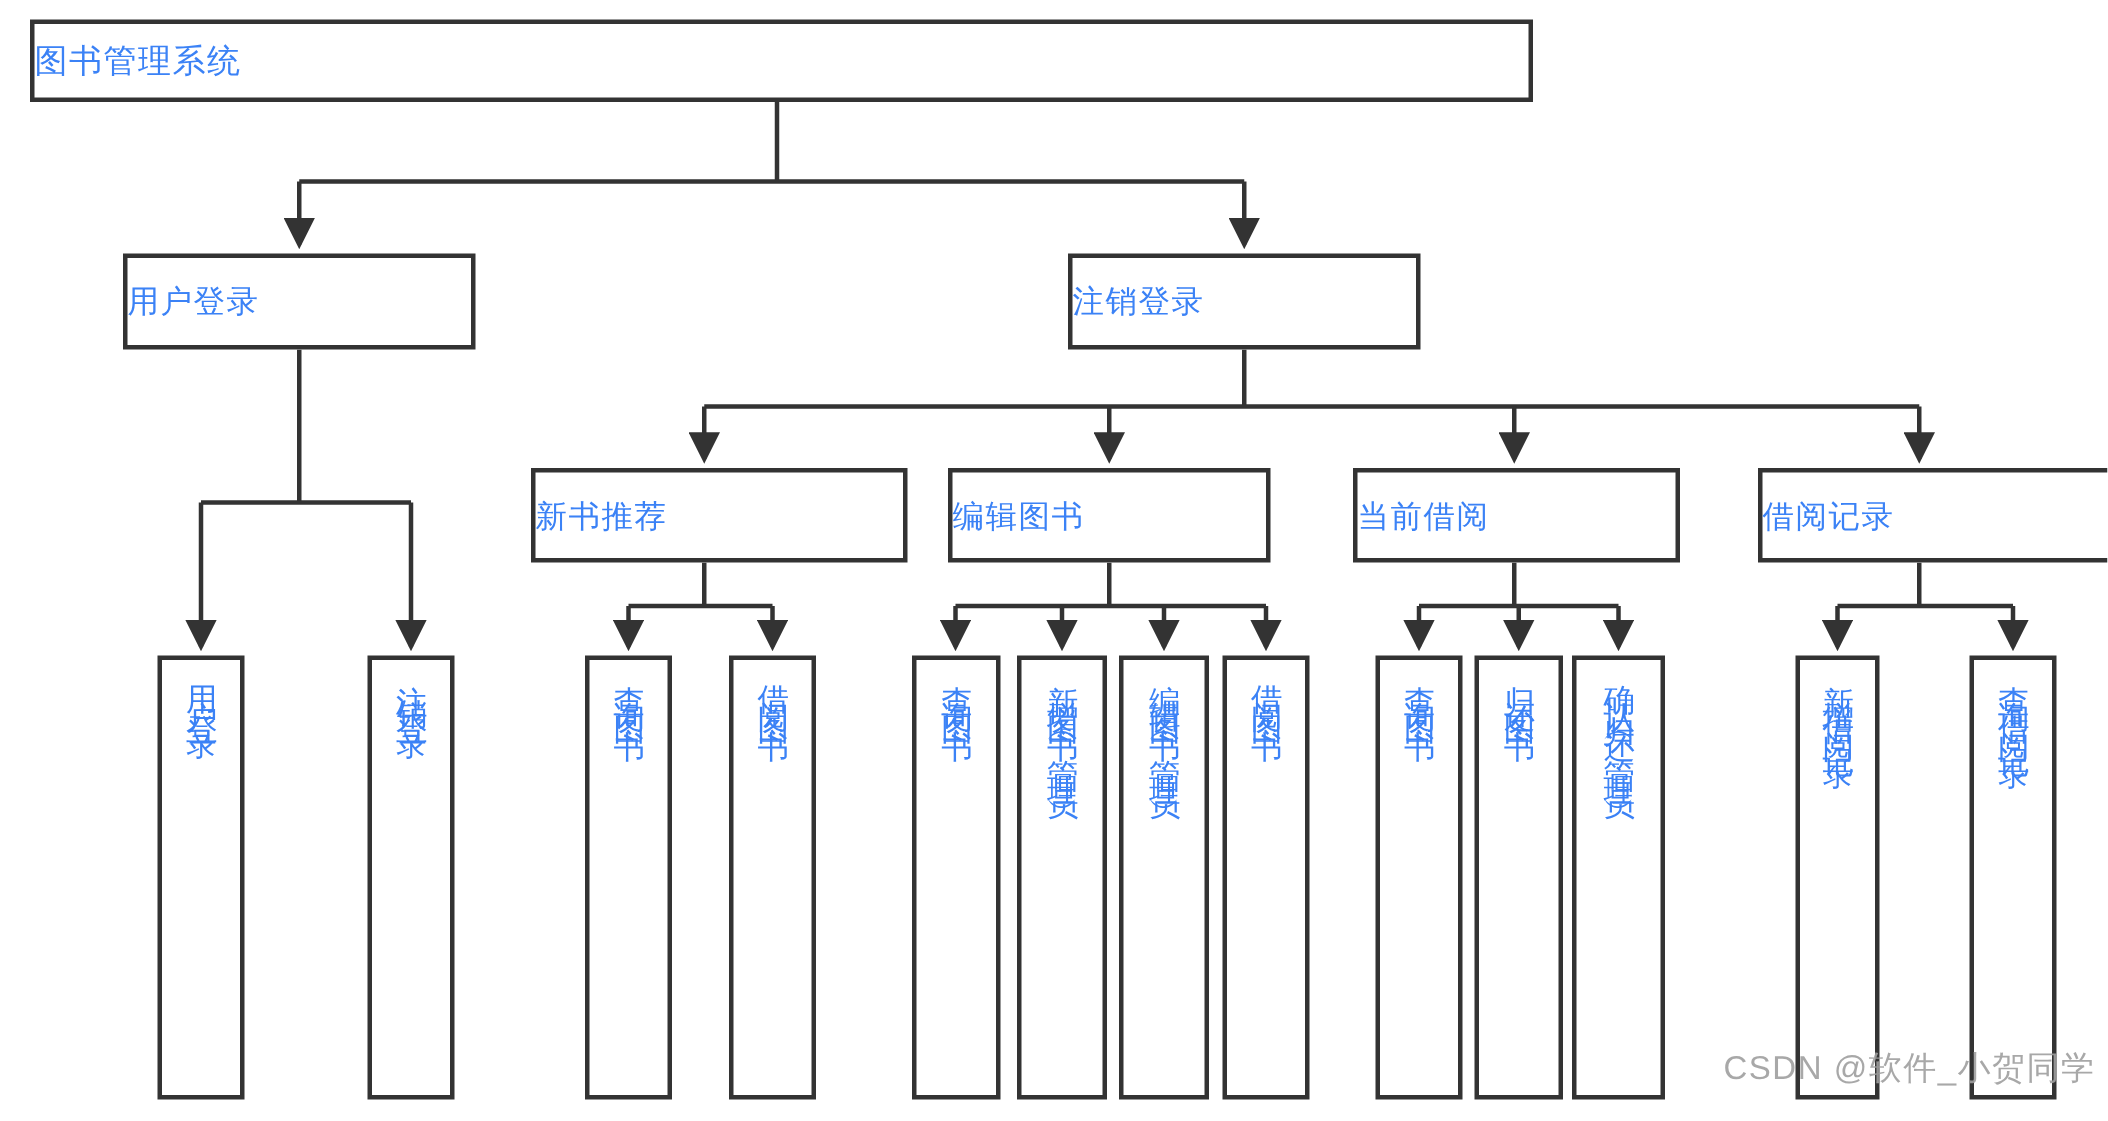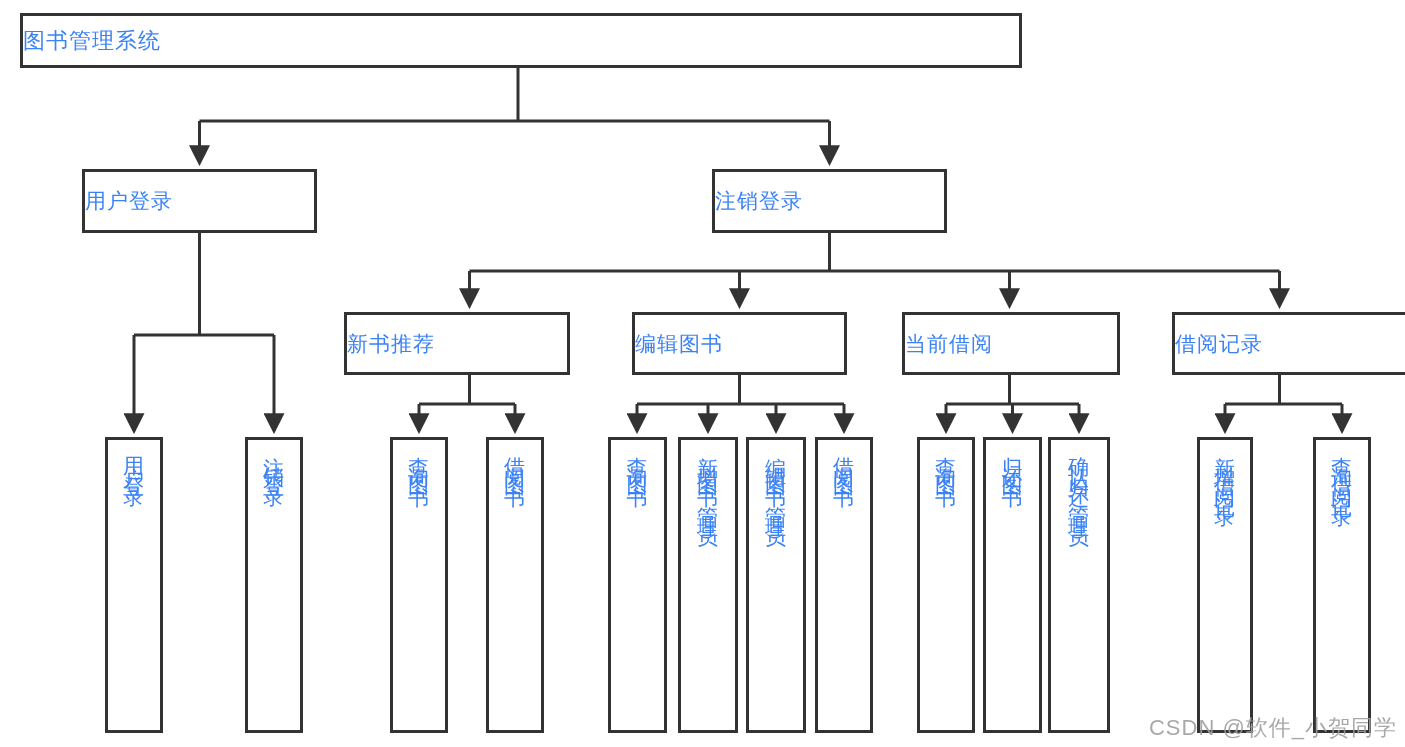--- a/index.html
+++ b/index.html
@@ -42,21 +42,21 @@
   .vbox {
     writing-mode: vertical-rl;
     text-orientation: mixed;
     font-size: 21px;
     letter-spacing: 10px;
     line-height: 1;
   }
   .watermark {
     position: absolute;
     right: 8px;
-    bottom: 4px;
+    bottom: 20px;
     font-size: 22px;
     color: rgba(158, 158, 158, 0.9);
     letter-spacing: 1px;
     white-space: nowrap;
   }
 </style>
 </head>
 <body>
 
 <div id="stage">
@@ -110,21 +110,21 @@
     <span>图书管理系统</span>
   </div>
 
   <div class="node hbox" style="left:82px; top:169px; width:235px; height:64px;">
     <span>用户登录</span>
   </div>
   <div class="node hbox" style="left:712px; top:169px; width:235px; height:64px;">
     <span>注销登录</span>
   </div>
 
-  <div class="node hbox" style="left:344px; top:312px; width:226px; height:63px;">
+  <div class="node hbox" style="left:354px; top:312px; width:251px; height:63px;">
     <span>新书推荐</span>
   </div>
   <div class="node hbox" style="left:632px; top:312px; width:215px; height:63px;">
     <span>编辑图书</span>
   </div>
   <div class="node hbox" style="left:902px; top:312px; width:218px; height:63px;">
     <span>当前借阅</span>
   </div>
   <div class="node hbox" style="left:1172px; top:312px; width:258px; height:63px;">
     <span>借阅记录</span>

